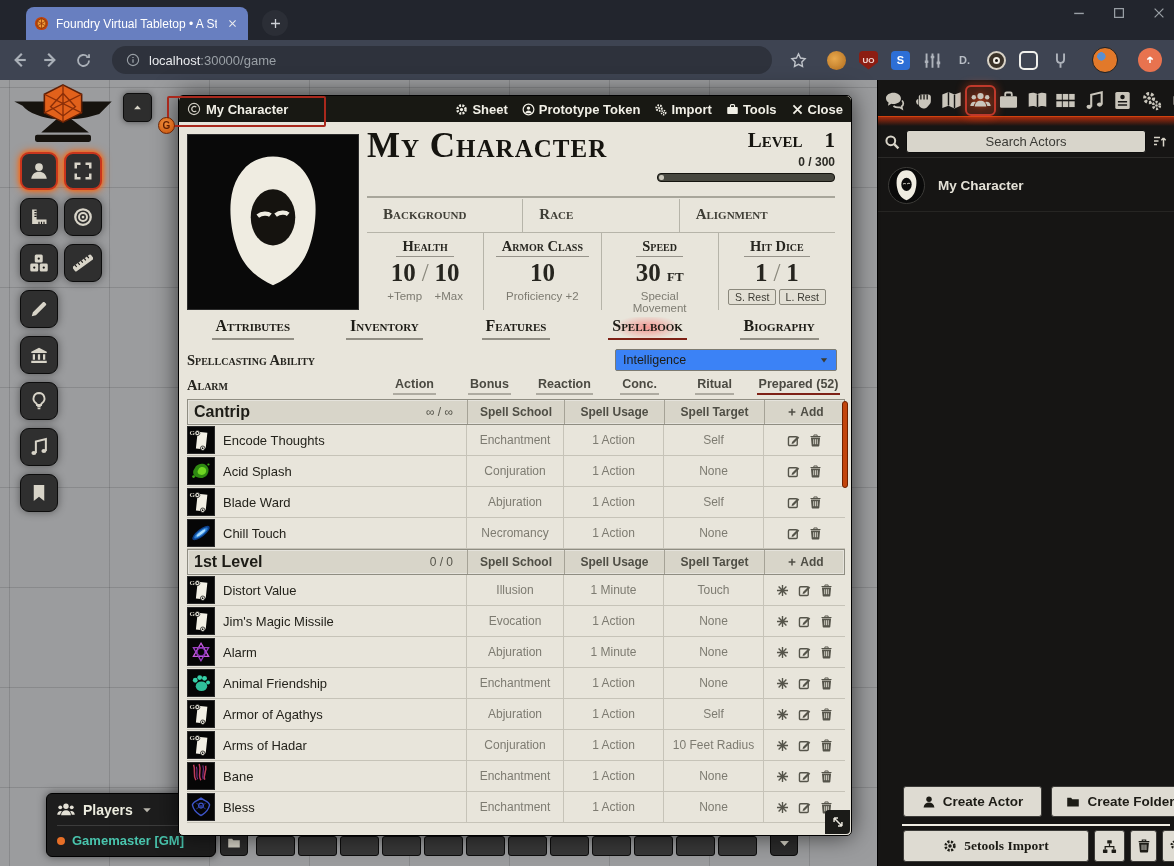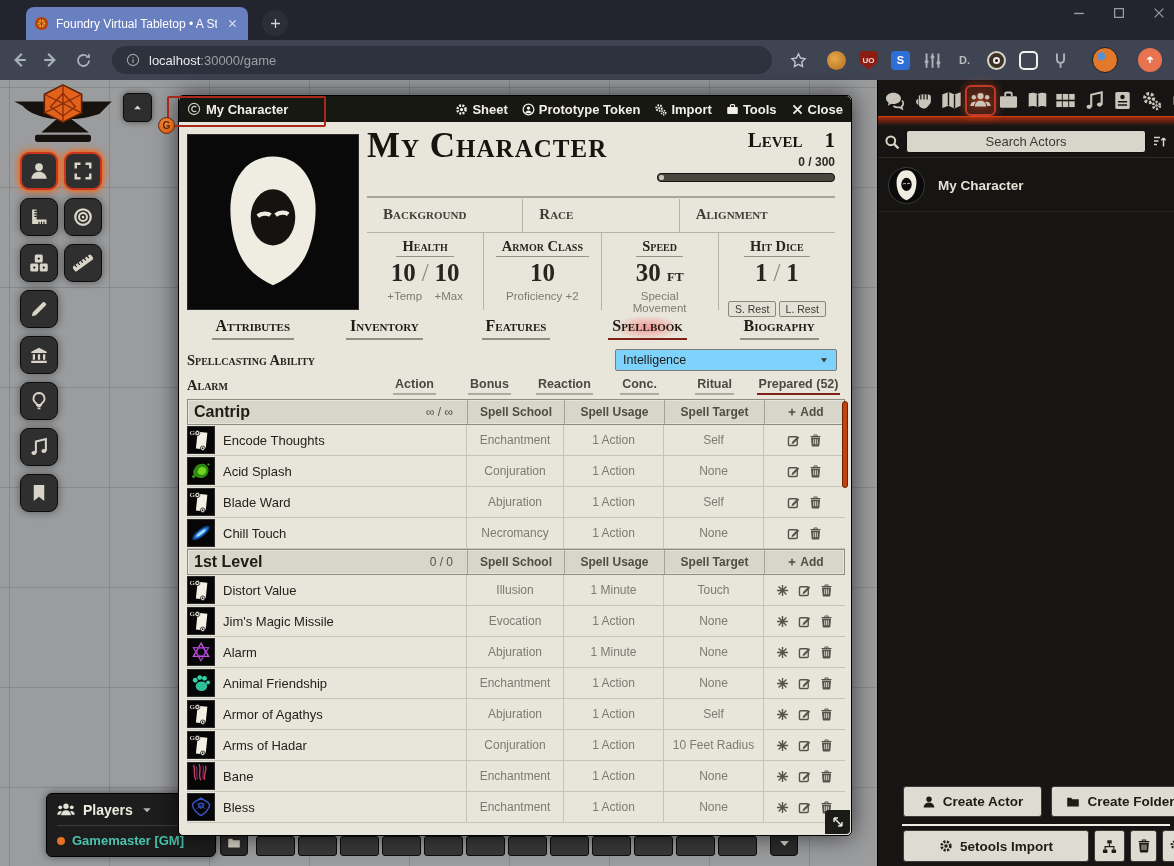--- a/index.html
+++ b/index.html
@@ -117,32 +117,32 @@
   #stats-row { position:absolute; left:188px; top:136px; width:468px; height:78px; display:flex;
     border-top:1px solid rgba(90,88,78,.35); }
   .stat-col { flex:1; border-left:1px solid rgba(90,88,78,.35); text-align:center; padding-top:4px; position:relative; }
   .stat-col:first-child { border-left:none; }
   .stat-label { font-size:14.5px; color:#26251f; display:inline-block; border-bottom:1px solid #96938a;
     padding:0 6px 1px; }
   .stat-value { font-family:"Liberation Serif", serif; font-weight:bold; font-size:25px; color:#26251f; margin-top:2px; }
   .stat-value .slash { color:#8a887c; font-weight:normal; padding:0 6px; }
   .stat-sub { font-size:11.5px; color:#7d7b71; margin-top:3px; display:flex; justify-content:space-around; padding:0 14px; }
   .stat-sub.single { display:block; }
-  .rest-row { display:flex; justify-content:space-around; padding:0 8px; margin-top:14px;align-items:flex-end; }
+  .rest-row { display:flex; justify-content:space-around; padding:0 8px; margin-top:2px;align-items:flex-end; }
   .rest-btn { font-size:10.5px; color:#3c3b33; background:#e3e0d5; border:1px solid #8a887c; border-radius:2px; padding:1px 6px; }
 
   #tabs-row { position:absolute; left:8px; top:221px; width:658px; height:28px; display:flex; }
   .sheet-tab { flex:1; text-align:center; font-size:16px; color:#1d1c16; position:relative; }
   .sheet-tab span { display:inline-block; padding:0 4px 3px; border-bottom:2.5px solid #918e84; position:relative; }
   .sheet-tab.active span { border-bottom-color:#7e2116;
     background:radial-gradient(ellipse 60% 80% at center, rgba(255,84,84,.55), rgba(255,84,84,0) 72%); }
 
   #spellcasting-row { position:absolute; left:8px; top:255px; width:658px; height:24px; }
   #spellcasting-label { font-size:14.5px; color:#26251f; }
-  #ability-select { position:absolute; right:8px; top:-2px; width:222px; height:22px; background:#7dd3fc;
+  #ability-select { position:absolute; right:8px; top:-2px; width:222px; height:22px; background:#3b82f6;
     border:1px solid #7d7b71; border-radius:2px; display:flex; align-items:center; padding:0 7px;
     font-size:12.5px; color:#1d1c16; }
   #ability-select .caret { margin-left:auto; width:10px; height:10px; color:#3c3b33; }
   #filter-row { position:absolute; left:8px; top:281px; width:658px; height:22px; display:flex; align-items:flex-start; }
   #filter-label { font-size:14.5px; color:#26251f; width:190px; }
   .filter-opt { width:75px; text-align:center; font-size:12.5px; color:#4b4a42;font-weight:bold; }
   .filter-opt span { display:inline-block; padding:0 2px 2px; border-bottom:2.5px solid rgba(125,123,113,.55); }
   .filter-opt.active { width:93px; }
   .filter-opt.active span { border-bottom-color:#7e2116; }
 
@@ -194,21 +194,21 @@
     overflow:hidden; flex:0 0 37px; }
   .actor-name { color:#e4e1d7; font-weight:bold; font-size:13.5px; }
   #sb-footer { position:absolute; left:0; right:0; bottom:0; height:86px; padding:4px 5px;margin-left:20px; }
   .sb-btn { background:#dedbd2; border:1px solid #3c3b38; border-radius:3px; color:#1d1c16;
     font-weight:bold; font-size:13.5px; display:flex; align-items:center; justify-content:center; gap:7px;
     font-family:"Liberation Sans",sans-serif; }
   .sb-btn .icon { width:14px; height:14px; color:#1d1c16; }
   #btn-create-actor { position:absolute; left:5px; top:6px; width:139px; height:31px; }
   #btn-create-folder { position:absolute; left:153px; top:6px; width:139px; height:31px; }
   #sb-footer-divider { position:absolute; left:4px; right:4px; top:44px; height:2px; background:#f0ede4; }
-  #btn-import { position:absolute; left:5px; top:50px; width:186px; height:32px; }
+  #btn-import { position:absolute; left:5px; top:50px; width:186px; height:32px;font-family:Liberation Serif, serif; }
   #btn-tree { position:absolute; left:196px; top:50px; width:31px; height:32px; }
   #btn-trash { position:absolute; left:232px; top:50px; width:27px; height:32px; }
   #btn-gears { position:absolute; left:264px; top:50px; width:28px; height:32px; }
   .sb-btn.square .icon { width:15px; height:15px; }
 </style>
 </head>
 <body>
 
 <div id="browser">
   <div id="tabstrip">

